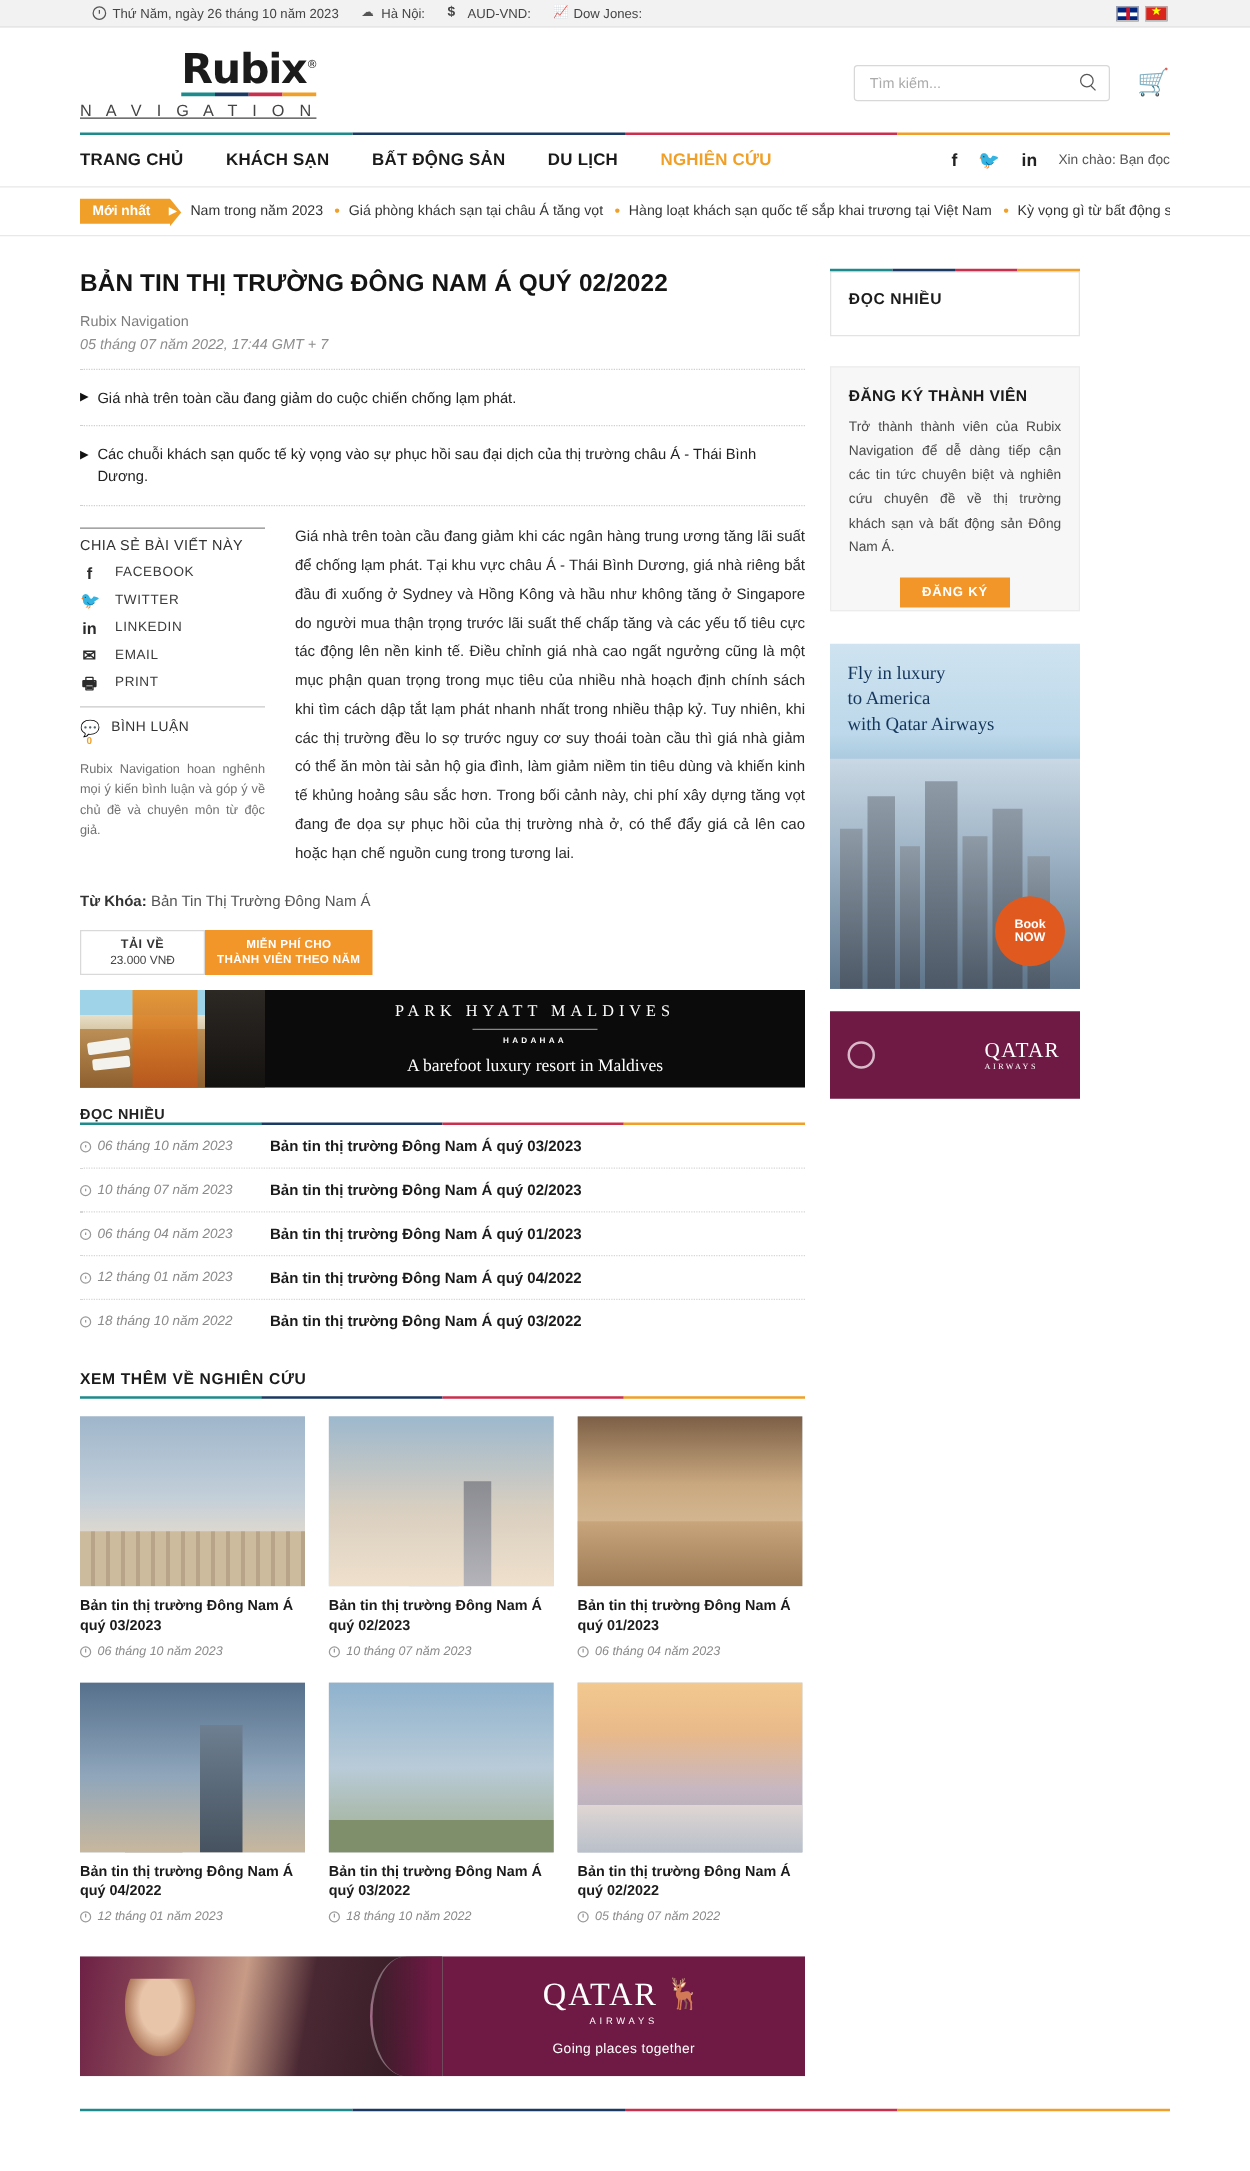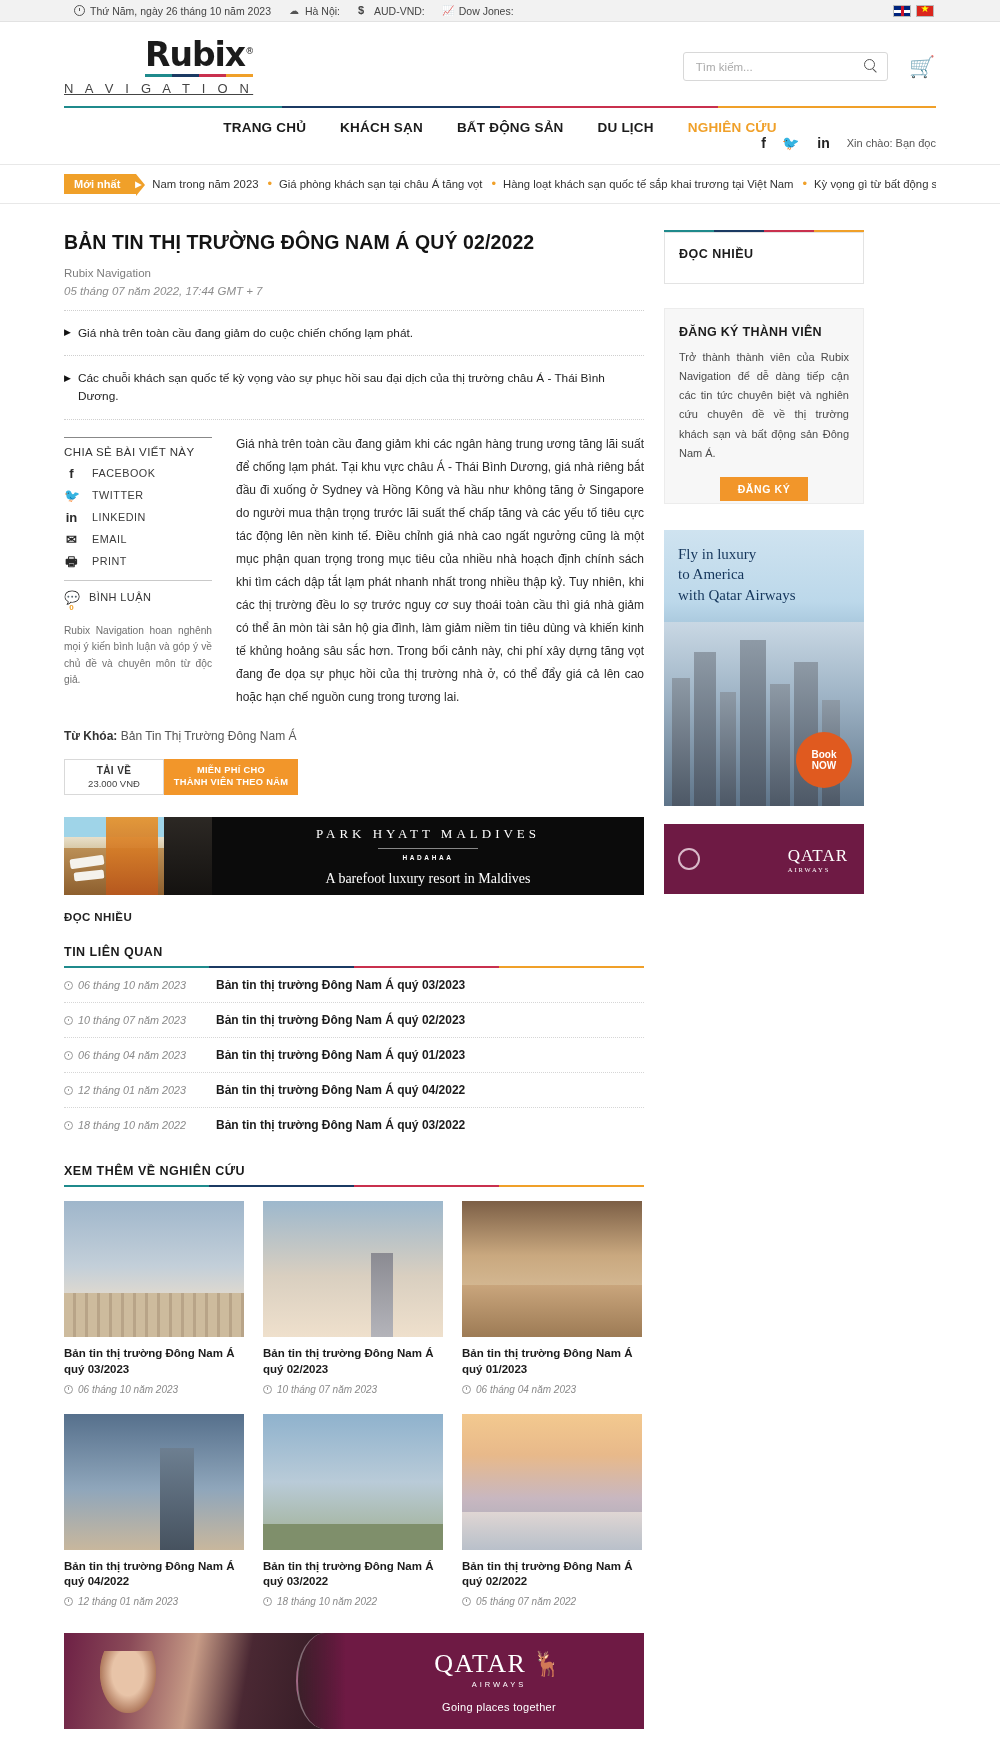--- a/index.html
+++ b/index.html
@@ -57,21 +57,21 @@
   }
   .search-box input::placeholder { color: #aaa; }
   .s-ico { width: 15px; height: 15px; position: relative; }
   .s-ico::before { content: ""; position: absolute; width: 9px; height: 9px; border: 1.4px solid #555; border-radius: 50%; left: 0; top: 0; }
   .s-ico::after { content: ""; position: absolute; width: 5px; height: 1.4px; background: #555; transform: rotate(45deg); left: 8px; top: 11px; }
   .cart-ico { font-size: 21px; color: #333; line-height: 1; }
 
   
   .nav-rule { display: flex; height: 2px; margin: 0 64px; }
   .nav-rule span { flex: 1; }
-  .nav { display: flex; align-items: center; padding: 12px 64px 13px 64px; border-bottom: 1px solid #e8e8e8; flex-direction: column; }
+  .nav { display: flex; align-items: center; padding: 12px 64px 13px 64px; border-bottom: 1px solid #e8e8e8; }
   .nav-items { display: flex; gap: 34px; }
   .nav-item {
     font-size: 13.5px; font-weight: 700; color: #1b1b1b; letter-spacing: .2px;
     cursor: pointer; white-space: nowrap;
   }
   .nav-item.active { color: #f0a029; }
   .nav-right { margin-left: auto; display: flex; align-items: center; gap: 17px; }
   .soc { font-size: 14px; color: #222; cursor: pointer; font-weight: 700; }
   .hello { font-size: 11px; color: #555; }
 
@@ -131,21 +131,21 @@
   }
   .btn-dl .t1 { font-size: 10px; font-weight: 700; color: #333; letter-spacing: .4px; }
   .btn-dl .t2 { font-size: 9.5px; color: #444; }
   .btn-free {
     width: 134px; background: #f2962a; color: #fff; text-align: center;
     padding: 6px 2px; line-height: 1.25; cursor: pointer;
   }
   .btn-free .t1, .btn-free .t2 { font-size: 9.3px; font-weight: 700; letter-spacing: .3px; }
 
   
-  .hyatt { margin-top: 22px; height: 78px; display: flex; background: #0b0b0b; text-align: center; }
+  .hyatt { margin-top: 12px; height: 78px; display: flex; background: #0b0b0b; text-align: center; }
   .hyatt-img {
     width: 148px; flex: 0 0 148px;
     background:
       linear-gradient(180deg,#9fd4e8 0%, #9fd4e8 26%, #e8dfc9 26%, #d8c9a8 40%, #bb8f56 40%, #8d5f2e 100%);
     position: relative; overflow: hidden;
   }
   .hyatt-img::before {
     content: ""; position: absolute; left: 42px; top: 0; width: 52px; height: 100%;
     background: linear-gradient(180deg,#e8932b,#b9571d); opacity: .92;
   }
@@ -430,21 +430,20 @@
         <div class="hyatt-txt">
           <div class="hy1">PARK HYATT MALDIVES</div>
           <div class="hy-line"></div>
           <div class="hy2">HADAHAA</div>
           <div class="hy3">A barefoot luxury resort in Maldives</div>
         </div>
       </div>
 
       <div class="sec-label">ĐỌC NHIỀU</div>
 
-      <div class="sec-head">TIN LIÊN QUAN</div>
       <div class="grad-rule">
         <span style="background:#1f8a8c"></span>
           <span style="background:#1b3a63"></span>
           <span style="background:#c9304e"></span>
           <span style="background:#f0a029"></span>
       </div>
 
       <div>
         <div class="rel-item">
           <div class="rel-date">

